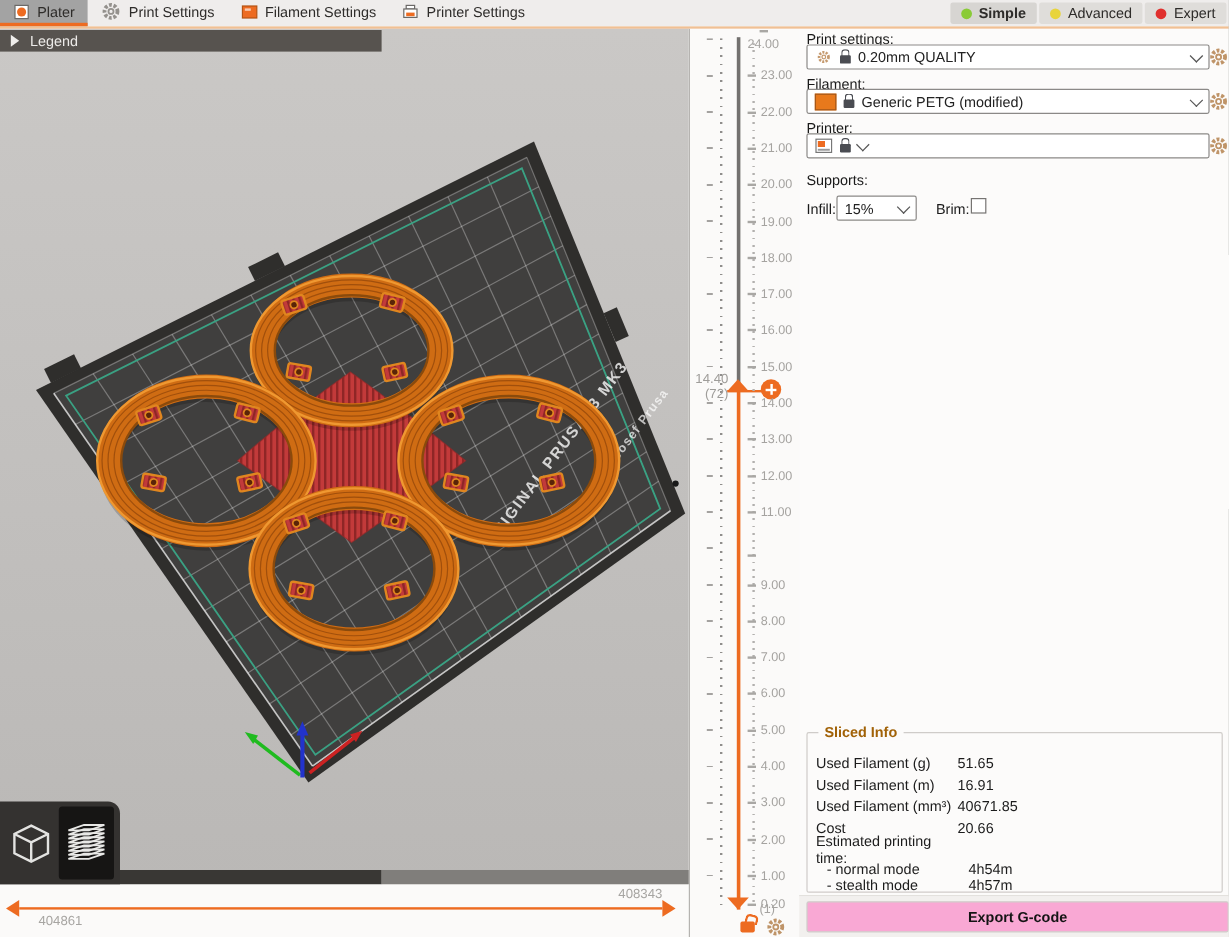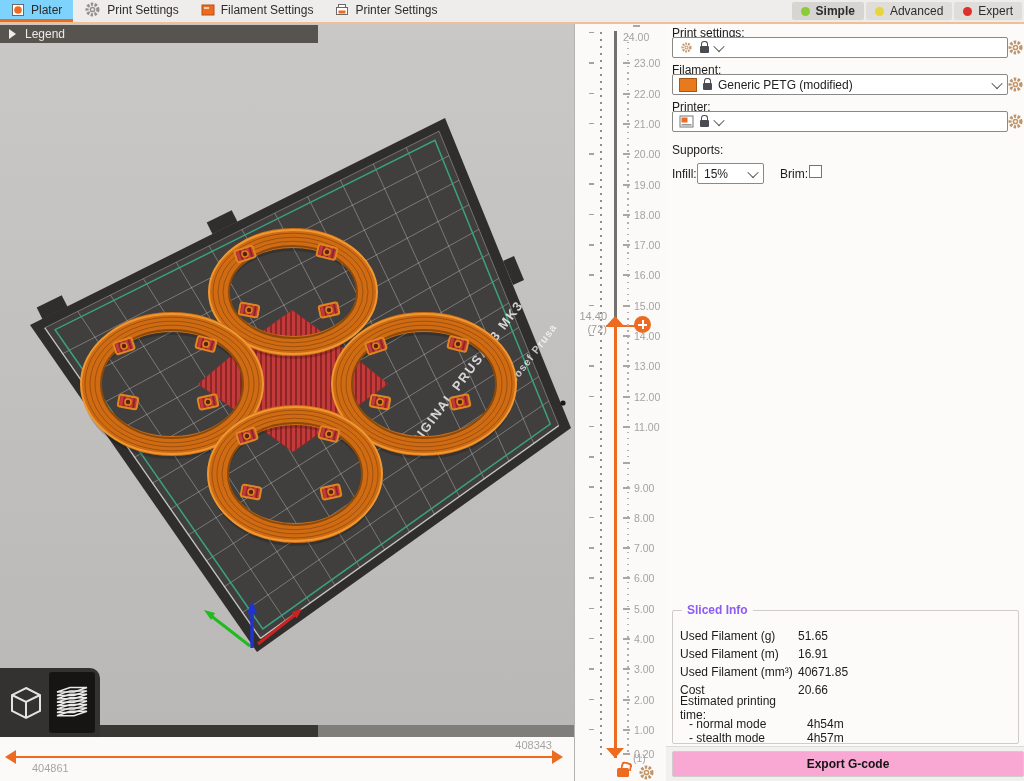--- a/index.html
+++ b/index.html
@@ -3,21 +3,21 @@
 <meta charset="utf-8">
 <style>
   html,body{margin:0;padding:0;background:#888;}
   .app{position:relative;width:1024px;height:781px;overflow:hidden;background:#fbfaf9;
        font-family:"Liberation Sans",sans-serif;font-size:12px;color:#1c1c1c;-webkit-font-smoothing:antialiased;}
 
   
   .tabbar{position:absolute;left:0;top:0;width:1024px;height:22px;background:#efedec;display:flex;align-items:stretch;}
   .accent-line{position:absolute;left:0;top:22px;width:1024px;height:2px;background:#f0c094;}
   .tab{display:flex;align-items:center;gap:6px;padding:0 11px;font-size:12px;color:#2e2c2a;cursor:default;border-bottom:3px solid transparent;}
-  .tab.active{background:#7dd3fc;border-bottom:3px solid #ed6b21;}
+  .tab.active{background:#a3a3a3;border-bottom:3px solid #ed6b21;}
   .tab svg{display:block;}
   .modes{margin-left:auto;display:flex;align-items:center;padding-right:2px;}
   .mode{display:flex;align-items:center;gap:6px;height:18px;padding:0 9px;margin-left:2px;background:#dfddda;border-radius:2px;font-size:12px;color:#2e2c2a;}
   .mode.active{font-weight:bold;background:#d7d5d2;}
   .mode-dot{width:9px;height:9px;border-radius:50%;display:inline-block;}
 
   
   .viewport{position:absolute;left:0;top:24px;width:574px;height:713px;background:linear-gradient(#cac8c6,#bab8b6);overflow:hidden;}
   .legend-bar{position:absolute;left:0;top:1px;width:318px;height:18px;background:#57534f;display:flex;align-items:center;gap:9px;padding-left:9px;box-sizing:border-box;z-index:5;}
   .legend-tri{width:0;height:0;border-left:7px solid #efedeb;border-top:5px solid transparent;border-bottom:5px solid transparent;}
@@ -68,21 +68,21 @@
   .combo{position:absolute;height:21px;box-sizing:border-box;background:#fff;border:1px solid #8b8987;border-radius:2px;display:flex;align-items:center;gap:6px;padding:0 6px;font-size:12px;color:#222;}
   .combo-text{flex:1;white-space:nowrap;overflow:hidden;}
   .chev{width:7px;height:7px;border-right:1.7px solid #555;border-bottom:1.7px solid #555;transform:rotate(45deg) translate(-1px,-1px);flex:none;}
   .lock{position:relative;width:9px;height:7px;background:#4a4c52;border-radius:1px;flex:none;margin-top:4px;}
   .lock:before{content:"";position:absolute;left:1px;top:-5px;width:5px;height:5px;border:1.6px solid #4a4c52;border-bottom:none;border-radius:3px 3px 0 0;}
   .swatch{width:16px;height:12px;border:1px solid #a4581a;flex:none;}
   .mini{width:15px;height:15px;flex:none;display:flex;align-items:center;justify-content:center;}
   .mini svg{transform:scale(.82);}
   .checkbox{position:absolute;width:13px;height:13px;background:#fff;border:1px solid #767472;box-sizing:border-box;}
   .fieldset{position:absolute;left:6px;top:586px;width:347px;height:134px;border:1px solid #cfccc9;border-radius:2px;box-sizing:border-box;}
-  .fieldset-title{position:absolute;left:9px;top:-8px;background:#fcfbfa;padding:0 5px;font-weight:bold;font-size:12px;color:#8b5cf6;}
+  .fieldset-title{position:absolute;left:9px;top:-8px;background:#fcfbfa;padding:0 5px;font-weight:bold;font-size:12px;color:#a16207;}
   .si-rows{position:absolute;left:7px;right:8px;top:16px;}
   .si-row{display:flex;align-items:center;height:18px;font-size:12px;color:#1c1c1c;}
   .si-row.sub{height:14px;padding-left:9px;}
   .si-label{width:118px;flex:none;}
   .sep{position:absolute;left:0;top:722px;width:358px;height:1px;background:#dcdad6;}
   .export-strip{position:absolute;left:0;top:723px;width:358px;height:34px;background:#f2f0ee;}
   .export-btn{position:absolute;left:6px;top:727px;width:352px;height:26px;background:#f9a8d4;border:1px solid #cfcdca;border-radius:2px;box-sizing:border-box;display:flex;align-items:center;justify-content:center;font-weight:bold;font-size:12px;color:#141414;}
 </style>
 </head>
 <body>
@@ -444,20 +444,21 @@
   <aside class="panel">
     <div class="plabel" style="left:6px;top:2px;">Print settings:</div>
     <div class="combo" style="left:6px;top:13px;width:336px;">
       <span class="mini gear-icon">
           <svg width="17" height="17" viewBox="0 0 17 17">
             <circle cx="8.5" cy="8.5" r="5.4" fill="none" stroke="#c59a6f" stroke-width="3.2" stroke-dasharray="2.4 1.45"></circle>
             <circle cx="8.5" cy="8.5" r="2.1" fill="none" stroke="#c59a6f" stroke-width="1.5"></circle>
           </svg>
         </span>
       <span class="lock"></span>
+      <span class="combo-text">0.20mm QUALITY</span>
       <span class="chev"></span>
     </div>
     <div class="gear-slot" style="left:341px;top:15px;"><span class="gear-icon"><svg width="17" height="17" viewBox="0 0 17 17">
             <circle cx="8.5" cy="8.5" r="5.4" fill="none" stroke="#bf9468" stroke-width="3.2" stroke-dasharray="2.4 1.45"></circle>
             <circle cx="8.5" cy="8.5" r="2.1" fill="none" stroke="#bf9468" stroke-width="1.5"></circle>
           </svg></span></div>
 
     <div class="plabel" style="left:6px;top:39px;">Filament:</div>
     <div class="combo" style="left:6px;top:50px;width:336px;">
       <span class="swatch" style="background: rgb(232, 121, 28);"></span>

